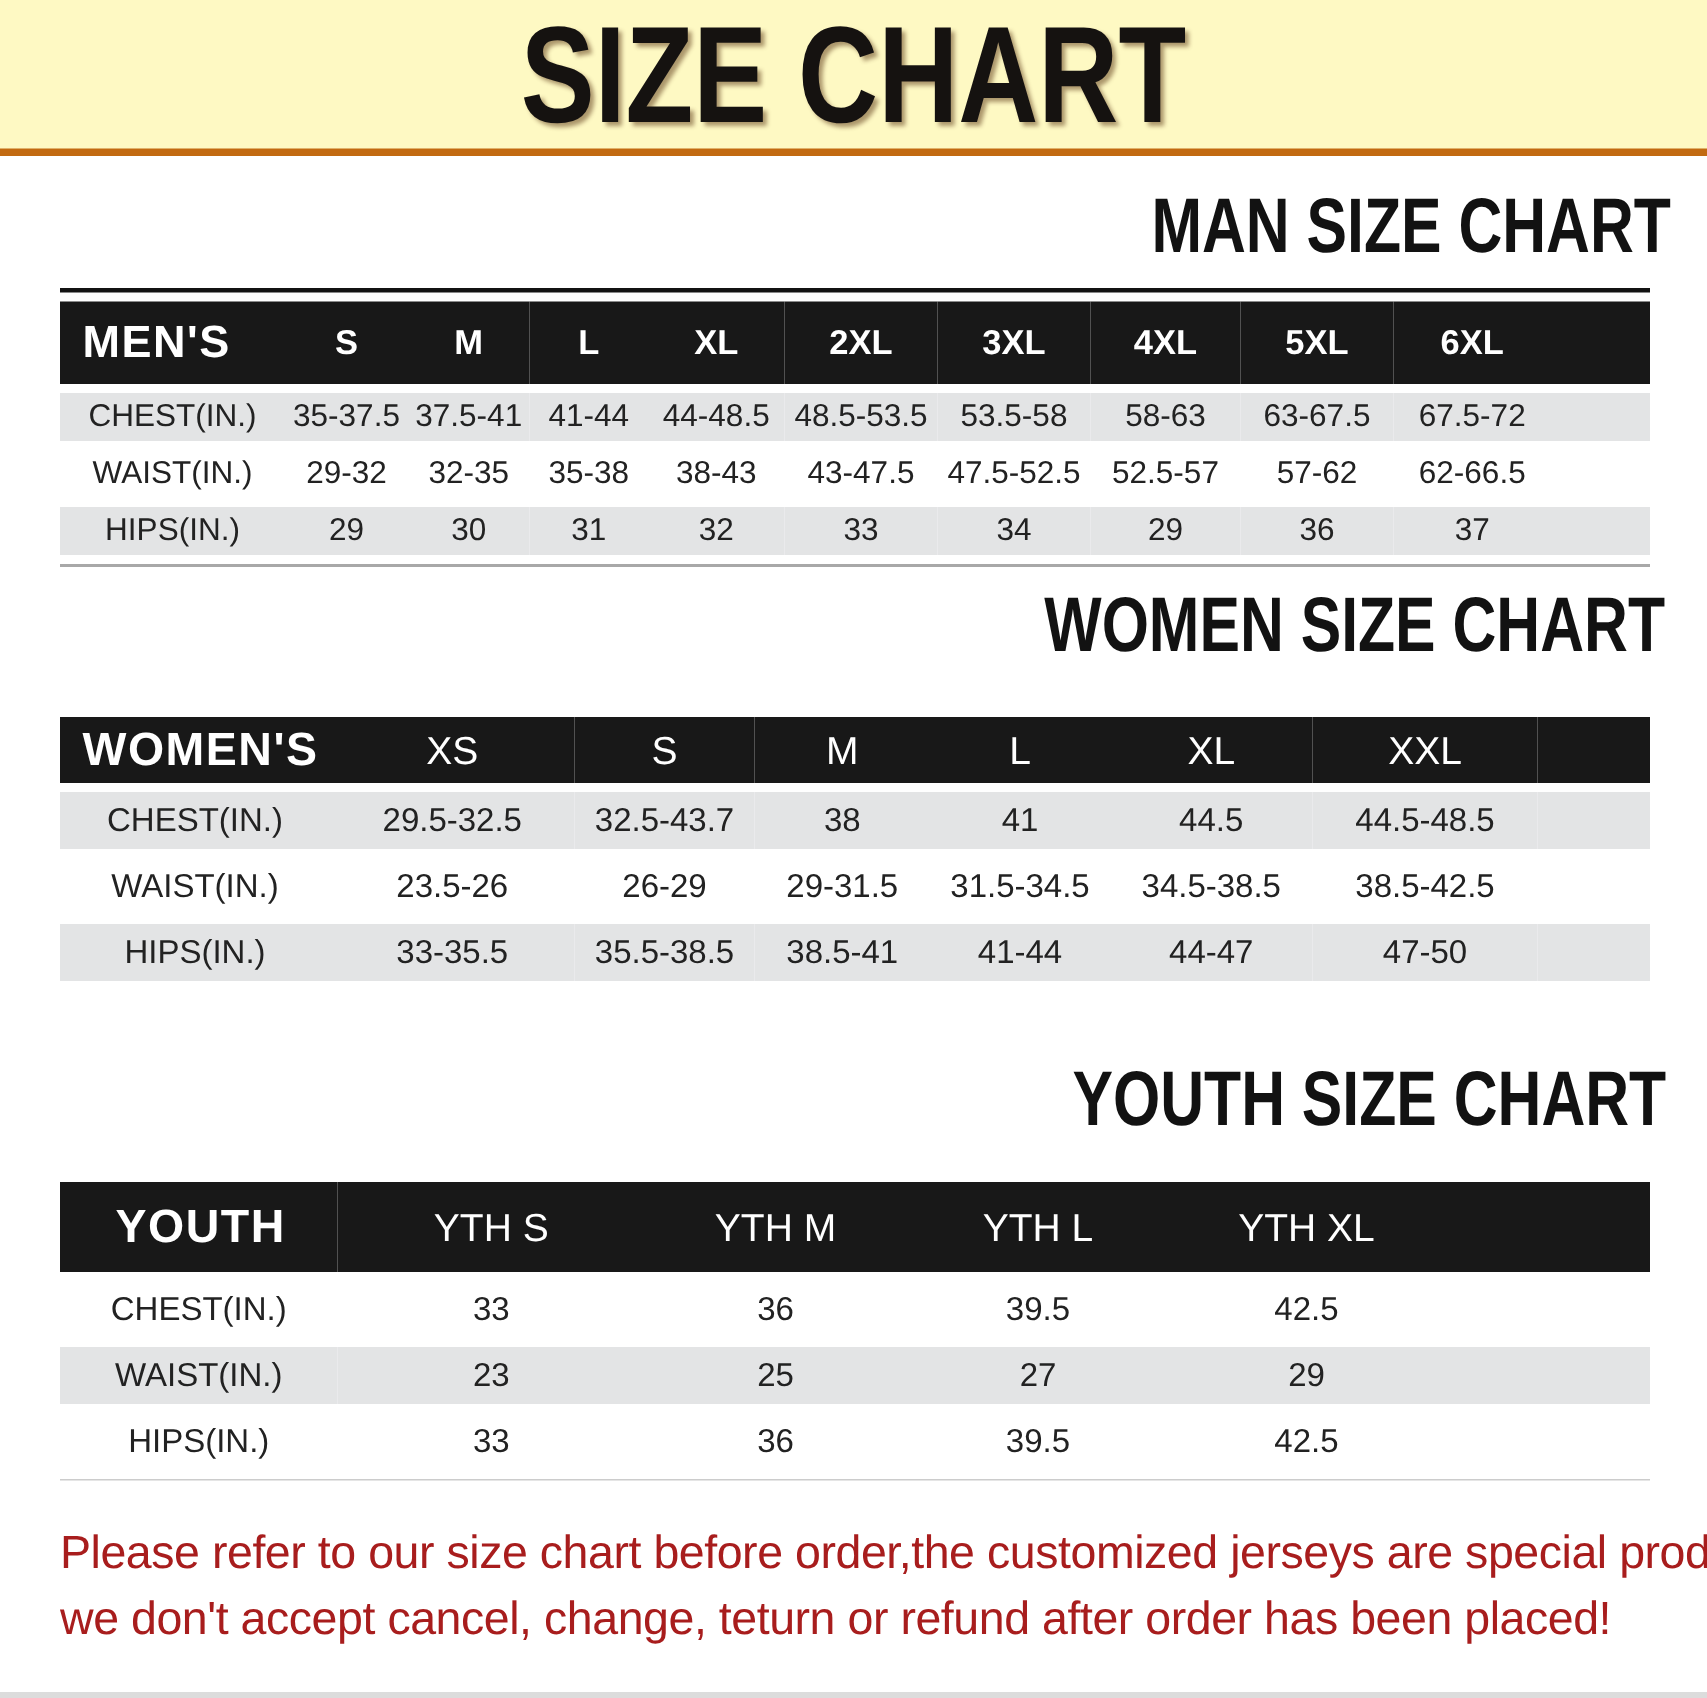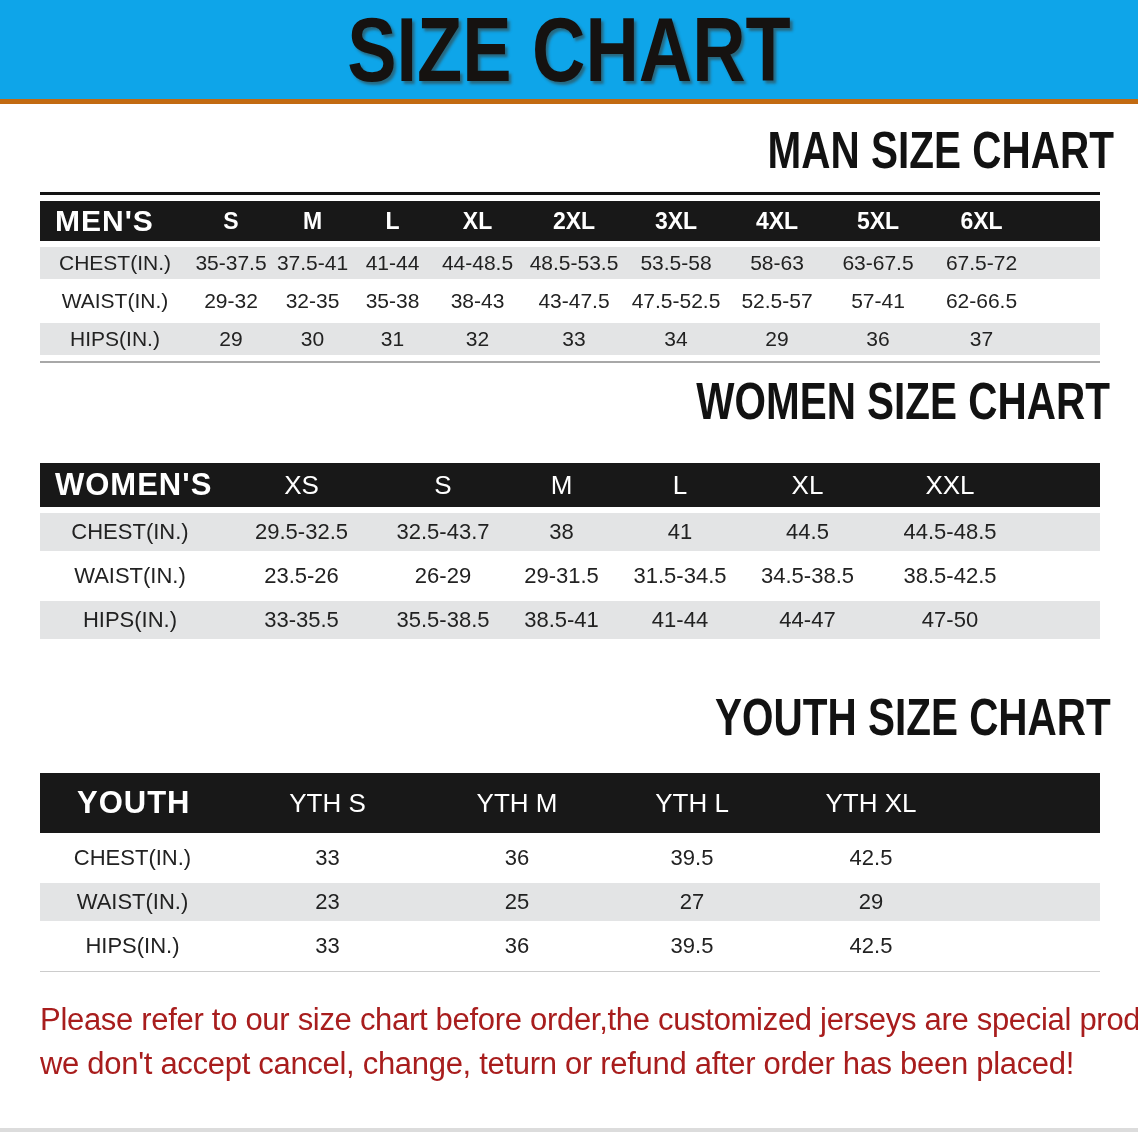--- a/index.html
+++ b/index.html
@@ -5,21 +5,21 @@
 <style>
   html,body{margin:0;padding:0;}
   body{
     width:1138px;height:1132px;overflow:hidden;position:relative;
     background:#ffffff;
     font-family:"Liberation Sans","DejaVu Sans",sans-serif;
     color:#1c1c1c;
   }
   
   .banner{
-    height:99px;background:#0ea5e9;border-bottom:5px solid #c26a11;
+    height:99px;background:#fef9c3;border-bottom:5px solid #c26a11;
     display:flex;align-items:center;justify-content:center;
   }
   .banner-title{
     display:inline-block;font-size:88px;font-weight:bold;color:#151210;
     transform:scale(0.84,1.04);letter-spacing:0px;line-height:1;
     text-shadow:3px 3px 3px rgba(70,30,0,.45);
     white-space:nowrap;
   }
   
   .section-title{
@@ -38,21 +38,21 @@
     table-layout:fixed;border-collapse:separate;border-spacing:0 6px;
     width:1060px;margin-left:40px;
   }
   th,td{padding:0;text-align:center;white-space:nowrap;overflow:visible;}
   thead th{background:#181818;color:#ffffff;font-weight:normal;}
   thead th.lbl{text-align:left;padding-left:15px;font-weight:bold;letter-spacing:1px;}
   tbody td{color:#222;background:#ffffff;}
   tbody tr.odd td{background:#e3e4e5;}
   
   .t-men{margin-top:18px;border-top:3px solid #131313;border-bottom:2px solid #a8a8a8;}
-  .t-men thead th{height:40px;font-size:23px;font-weight:bold;}
+  .t-men thead th{height:55px;font-size:23px;font-weight:bold;}
   .t-men thead th.lbl{font-size:30px;}
   .t-men tbody td{height:32px;font-size:21px;}
   
   .t-women{margin-top:32px;}
   .t-women thead th{height:44px;font-size:26px;}
   .t-women thead th.lbl{font-size:31px;}
   .t-women tbody td{height:38px;font-size:22px;}
   
   .t-youth{margin-top:26px;border-bottom:1px solid #cccccc;}
   .t-youth thead th{height:60px;font-size:26px;}
@@ -123,21 +123,21 @@
       </tr>
       <tr class="even">
         <td>WAIST(IN.)</td>
         <td>29-32</td>
         <td>32-35</td>
         <td>35-38</td>
         <td>38-43</td>
         <td>43-47.5</td>
         <td>47.5-52.5</td>
         <td>52.5-57</td>
-        <td>57-41</td>
+        <td>57-62</td>
         <td>62-66.5</td>
         <td></td>
       </tr>
       <tr class="odd">
         <td>HIPS(IN.)</td>
         <td>29</td>
         <td>30</td>
         <td>31</td>
         <td>32</td>
         <td>33</td>

